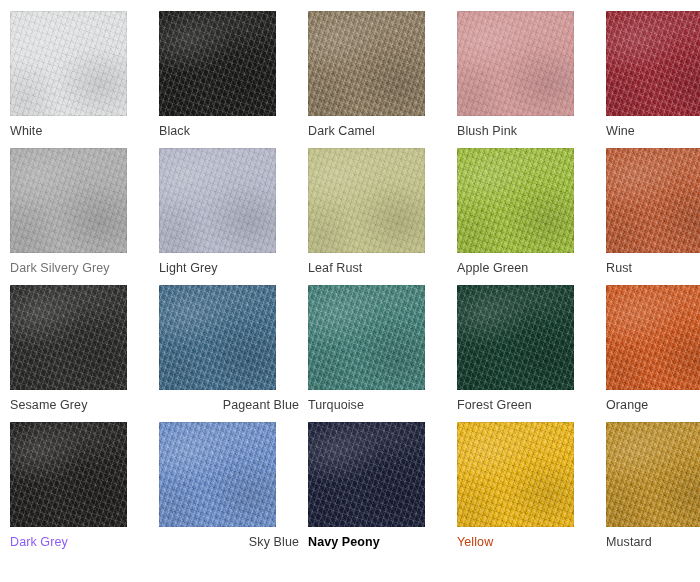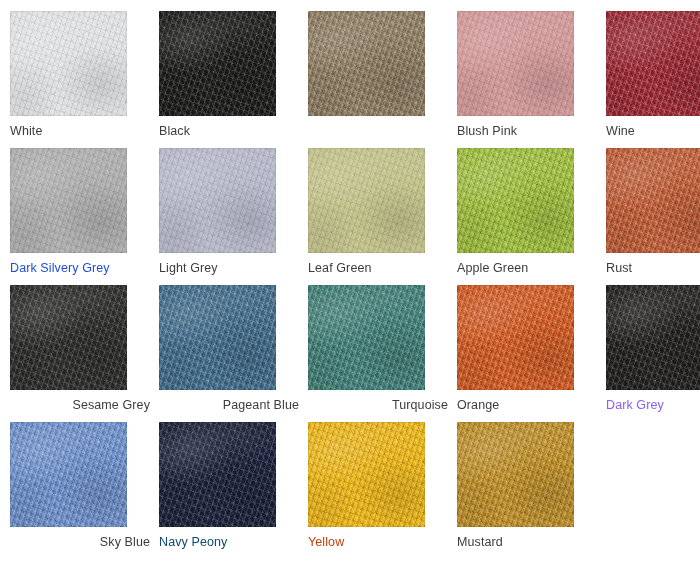--- a/index.html
+++ b/index.html
@@ -126,76 +126,81 @@
     <div class="swatch-cell">
       <div class="swatch-chip tone-light" style="background-color: rgb(226, 227, 228);"></div>
       <div class="swatch-label" style="color: rgb(60, 60, 60);">White</div>
     </div>
     <div class="swatch-cell">
       <div class="swatch-chip tone-dark" style="background-color: rgb(27, 27, 26);"></div>
       <div class="swatch-label" style="color: rgb(60, 60, 60);">Black</div>
     </div>
     <div class="swatch-cell">
       <div class="swatch-chip tone-mid" style="background-color: rgb(140, 122, 94);"></div>
+      <div class="swatch-label" style="color: rgb(60, 60, 60);">Dark Camel</div>
     </div>
     <div class="swatch-cell">
       <div class="swatch-chip tone-light" style="background-color: rgb(212, 154, 154);"></div>
       <div class="swatch-label" style="color: rgb(60, 60, 60);">Blush Pink</div>
     </div>
     <div class="swatch-cell">
       <div class="swatch-chip tone-mid" style="background-color: rgb(155, 37, 48);"></div>
       <div class="swatch-label" style="color: rgb(60, 60, 60);">Wine</div>
     </div>
     <div class="swatch-cell">
       <div class="swatch-chip tone-light" style="background-color: rgb(175, 175, 176);"></div>
-      <div class="swatch-label" style="color: #1d4ed8;">Dark Silvery Grey</div>
+      <div class="swatch-label" style="color: #737373;">Dark Silvery Grey</div>
     </div>
     <div class="swatch-cell">
       <div class="swatch-chip tone-light" style="background-color: rgb(183, 186, 203);"></div>
       <div class="swatch-label" style="color: rgb(60, 60, 60);">Light Grey</div>
     </div>
     <div class="swatch-cell">
       <div class="swatch-chip tone-light" style="background-color: rgb(195, 195, 139);"></div>
-      <div class="swatch-label" style="color: rgb(60, 60, 60);">Leaf Green</div>
+      <div class="swatch-label" style="color: rgb(60, 60, 60);">Leaf Rust</div>
     </div>
     <div class="swatch-cell">
       <div class="swatch-chip tone-mid" style="background-color: rgb(157, 190, 55);"></div>
       <div class="swatch-label" style="color: rgb(60, 60, 60);">Apple Green</div>
     </div>
     <div class="swatch-cell">
       <div class="swatch-chip tone-mid" style="background-color: rgb(192, 90, 50);"></div>
       <div class="swatch-label" style="color: rgb(60, 60, 60);">Rust</div>
     </div>
     <div class="swatch-cell">
       <div class="swatch-chip tone-dark" style="background-color: rgb(43, 43, 41);"></div>
-      <div class="swatch-label" style="color: rgb(60, 60, 60); text-align: right;">Sesame Grey</div>
+      <div class="swatch-label" style="color: rgb(60, 60, 60);">Sesame Grey</div>
     </div>
     <div class="swatch-cell">
       <div class="swatch-chip tone-mid" style="background-color: rgb(62, 106, 137);"></div>
       <div class="swatch-label" style="color: rgb(60, 60, 60); text-align: right;">Pageant Blue</div>
     </div>
     <div class="swatch-cell">
       <div class="swatch-chip tone-mid" style="background-color: rgb(62, 126, 118);"></div>
-      <div class="swatch-label" style="color: rgb(60, 60, 60); text-align: right;">Turquoise</div>
+      <div class="swatch-label" style="color: rgb(60, 60, 60);">Turquoise</div>
+    </div>
+    <div class="swatch-cell">
+      <div class="swatch-chip tone-dark" style="background-color: rgb(18, 58, 43);"></div>
+      <div class="swatch-label" style="color: rgb(60, 60, 60);">Forest Green</div>
     </div>
     <div class="swatch-cell">
       <div class="swatch-chip tone-mid" style="background-color: rgb(210, 87, 29);"></div>
       <div class="swatch-label" style="color: rgb(60, 60, 60);">Orange</div>
     </div>
     <div class="swatch-cell">
       <div class="swatch-chip tone-dark" style="background-color: rgb(33, 31, 30);"></div>
       <div class="swatch-label" style="color: #8b5cf6;">Dark Grey</div>
     </div>
     <div class="swatch-cell">
       <div class="swatch-chip tone-mid" style="background-color: rgb(107, 143, 204);"></div>
       <div class="swatch-label" style="color: rgb(60, 60, 60); text-align: right;">Sky Blue</div>
     </div>
     <div class="swatch-cell">
       <div class="swatch-chip tone-dark" style="background-color: rgb(26, 31, 56);"></div>
-      <div class="swatch-label" style="color: #0c4a6e;">Navy Peony</div>
+      <div class="swatch-label" style="color: #000000; font-weight: bold;">Navy Peony</div>
     </div>
     <div class="swatch-cell">
       <div class="swatch-chip tone-mid" style="background-color: rgb(237, 181, 17);"></div>
       <div class="swatch-label" style="color: #c2410c;">Yellow</div>
     </div>
     <div class="swatch-cell">
       <div class="swatch-chip tone-mid" style="background-color: rgb(190, 141, 35);"></div>
       <div class="swatch-label" style="color: rgb(60, 60, 60);">Mustard</div>
     </div>
   </div>

